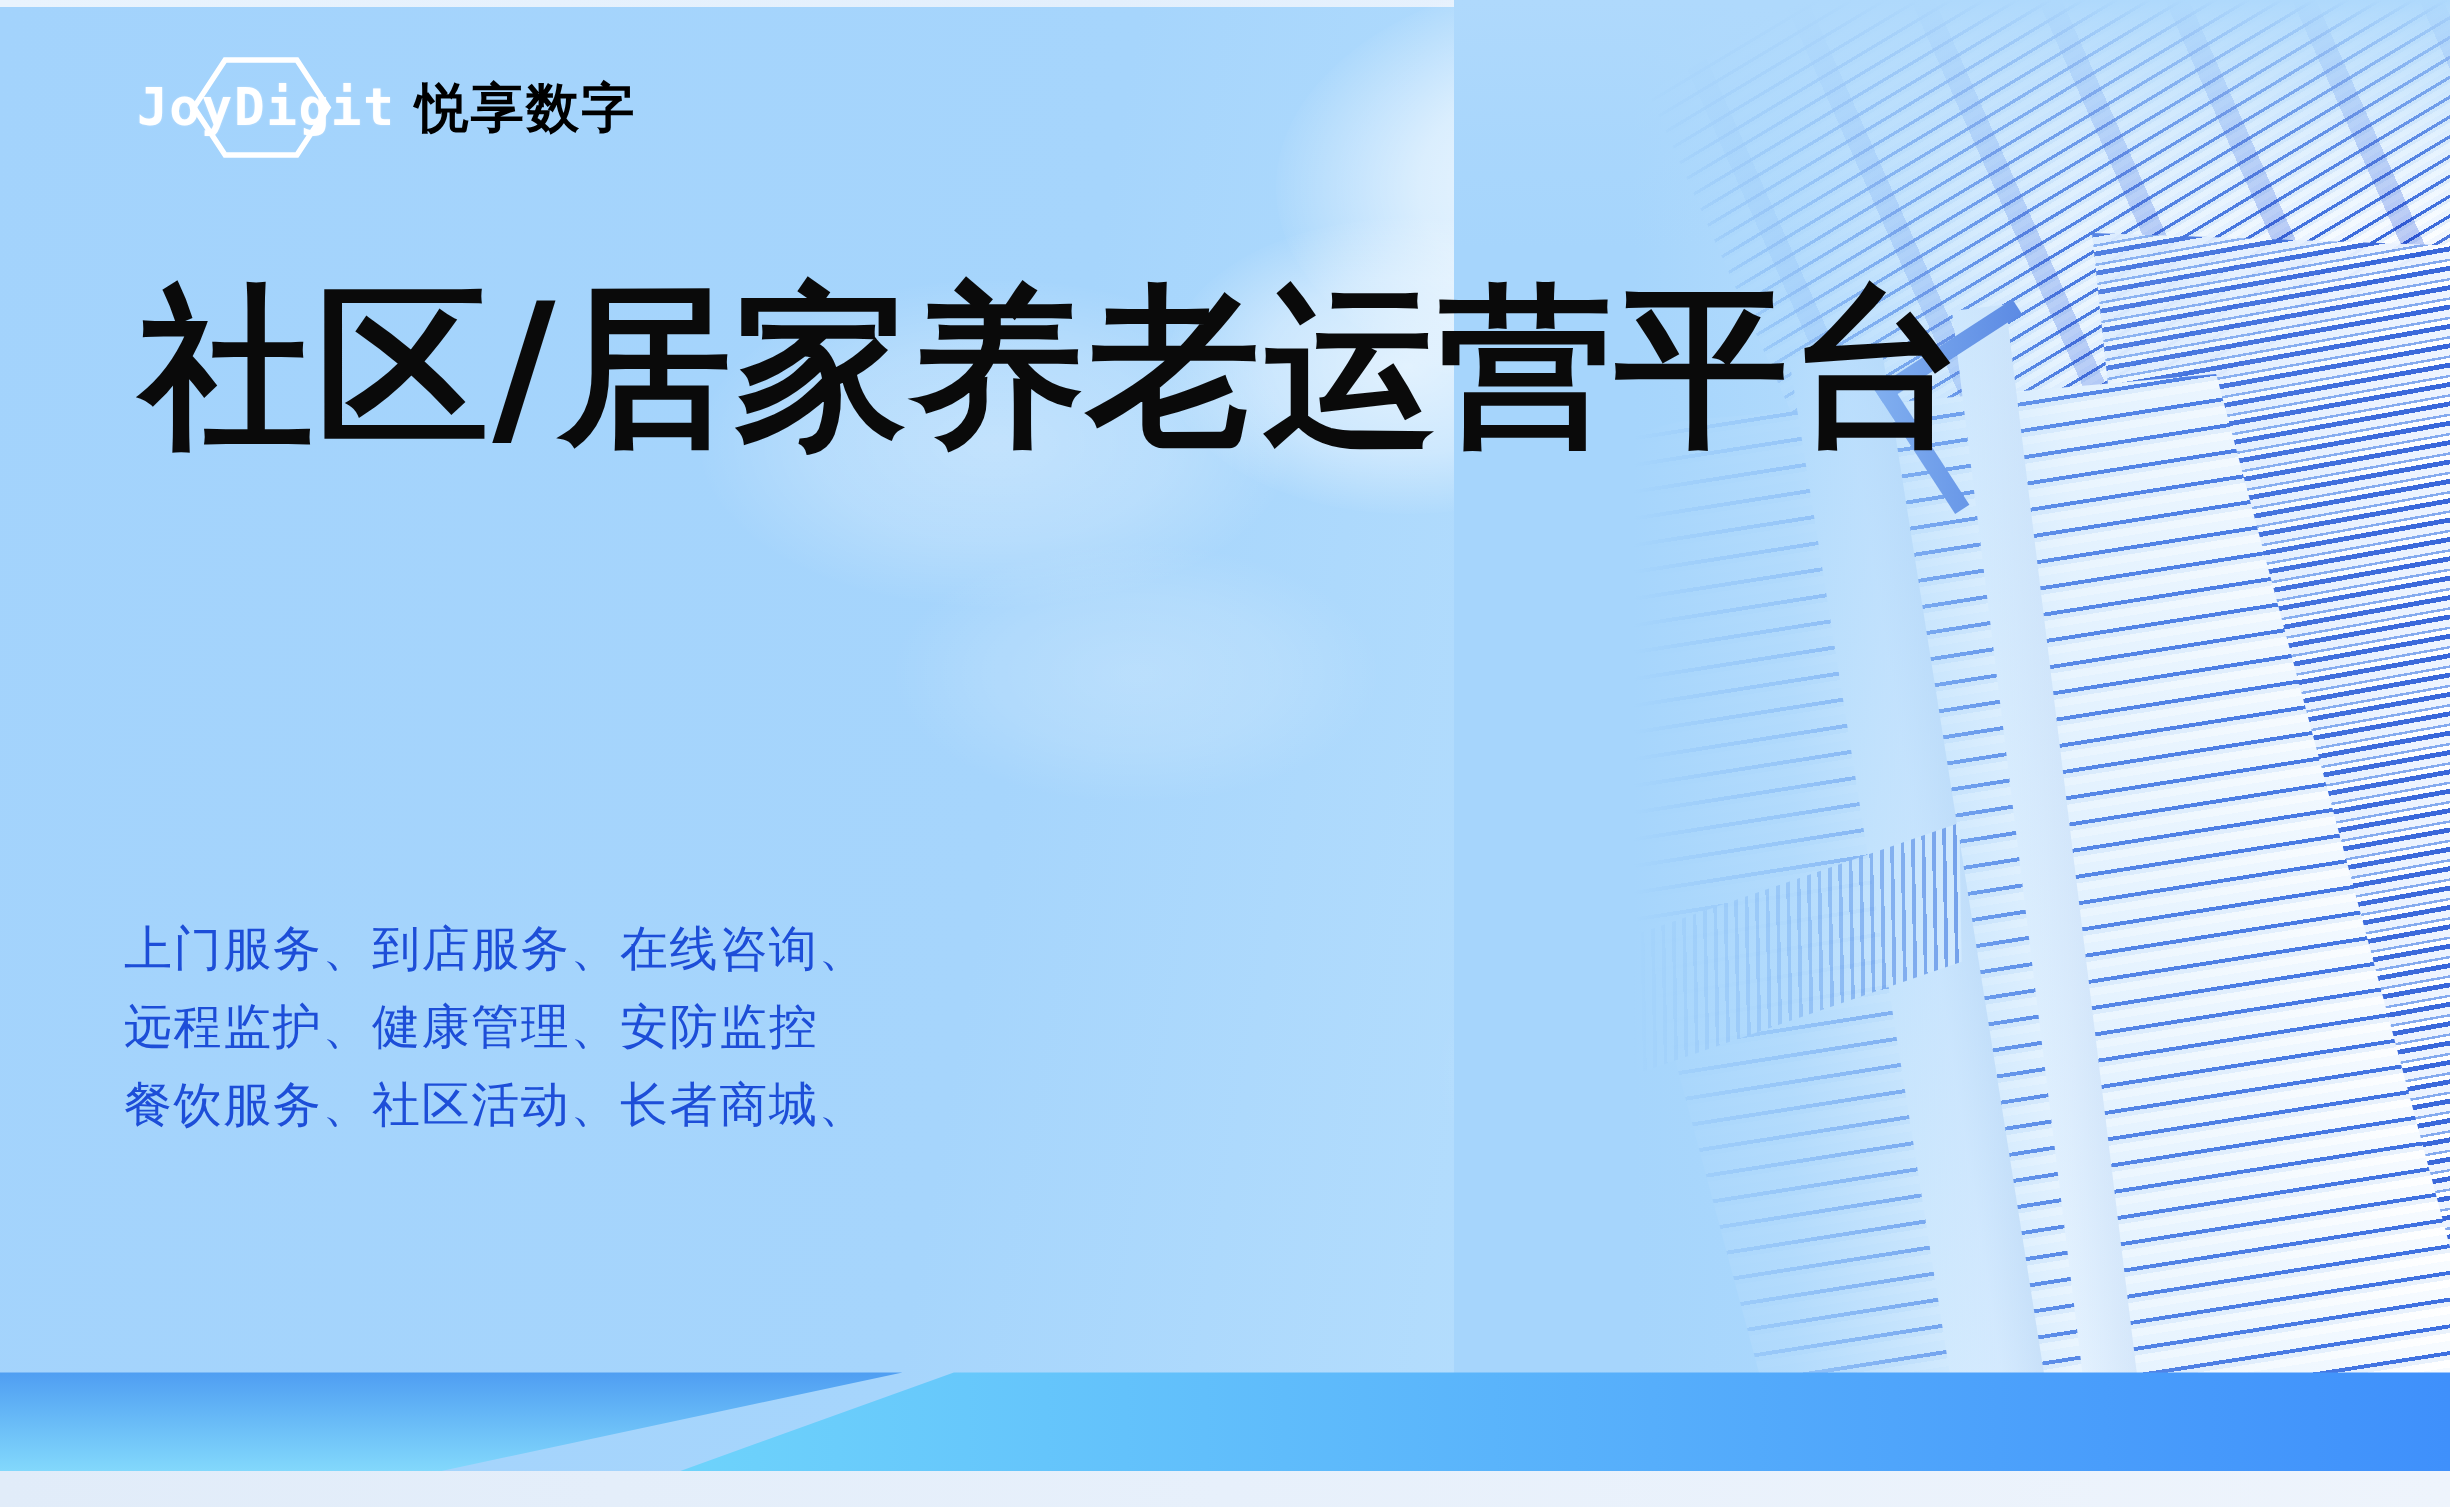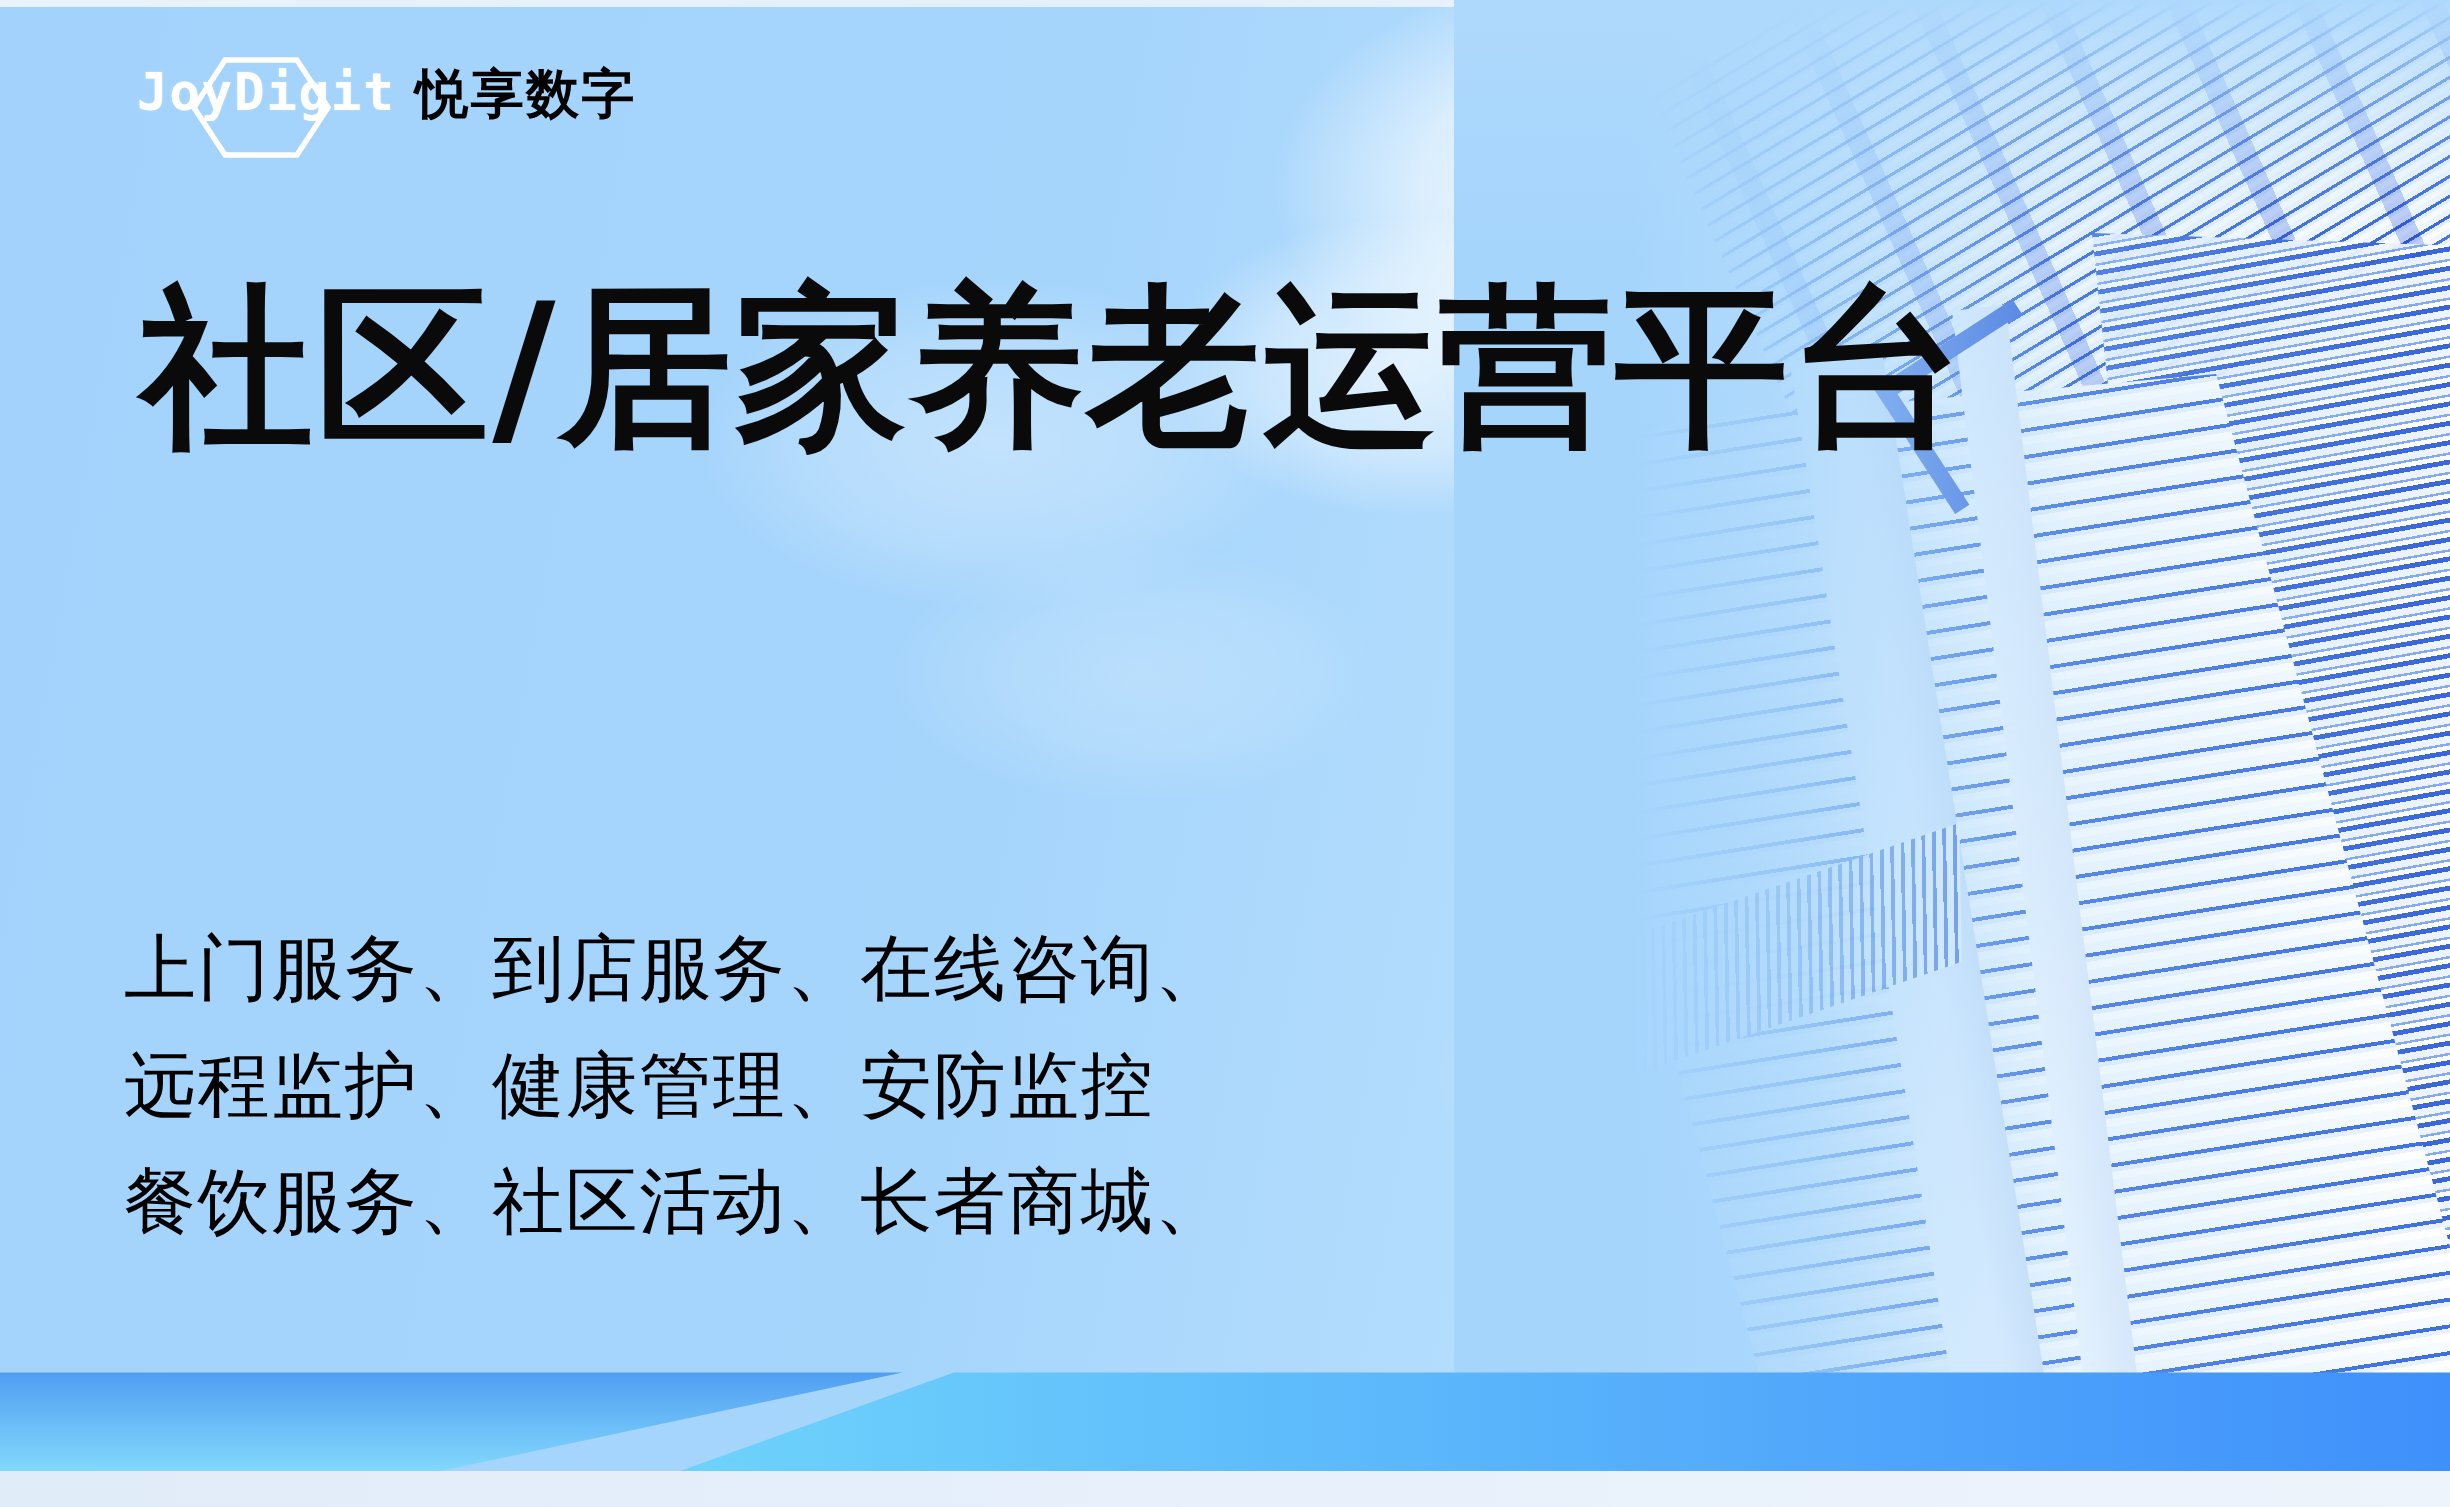--- a/index.html
+++ b/index.html
@@ -197,20 +197,21 @@
     background: linear-gradient(180deg, rgba(175,217,252,1) 0%, rgba(175,217,252,0.35) 55%, rgba(175,217,252,0) 100%);
   }
 
   
   .logo {
     position: absolute;
     left: 137px;
     top: 67px;
     height: 81px;
     display: flex;
+    align-items: center;
     gap: 20px;
     z-index: 40;
   }
   .logo-mark {
     position: absolute;
     left: 53px;
     top: -11px;
     width: 142px;
     height: 103px;
     z-index: 0;
@@ -270,24 +271,24 @@
   
   .scenarios {
     position: absolute;
     left: 124px;
     top: 910px;
     z-index: 35;
   }
   .scenario-line {
     font-family: "DejaVu Sans", "Liberation Sans", sans-serif;
     font-weight: 500;
-    font-size: 72px;
+    font-size: 48px;
     line-height: 1.62;
     letter-spacing: 1.6px;
-    color: #000000;
+    color: #1d4ed8;
     white-space: nowrap;
   }
 
   
   .footer-band {
     position: absolute;
     left: 0;
     bottom: 0;
     width: 100%;
     height: 148px;

